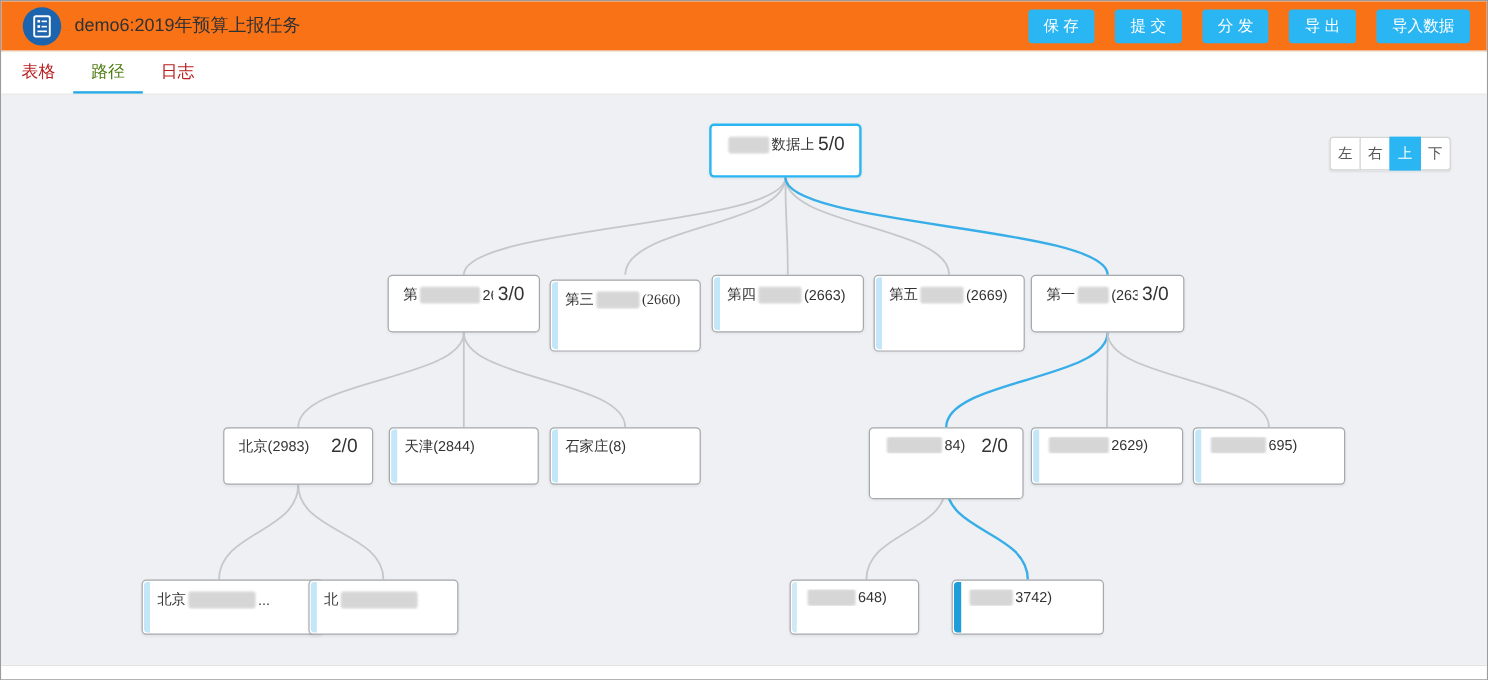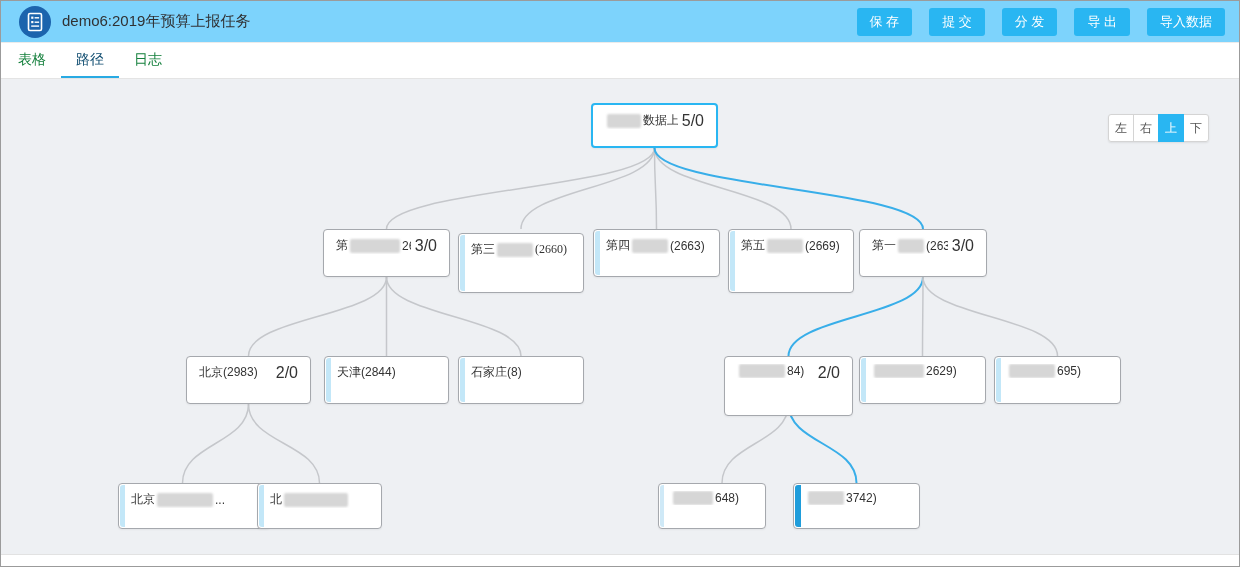--- a/index.html
+++ b/index.html
@@ -1,30 +1,30 @@
 <!DOCTYPE html>
 <html><head>
 <meta charset="utf-8">
 <style>
   * { margin:0; padding:0; box-sizing:border-box; }
   html,body { background:#fff; }
   body { font-family:"Liberation Sans","DejaVu Sans",sans-serif; }
   .page { width:1240px; height:567px; border:1px solid #9b9b9b; display:flex; flex-direction:column; background:#fff; overflow:hidden; }
 
   
-  .hdr { flex:0 0 42px; display:flex; align-items:center; padding-left:18px; background:#7dd3fc; border-bottom:1px solid #ebebeb; }
+  .hdr { flex:0 0 42px; display:flex; align-items:center; padding-left:18px; background:#f97316; border-bottom:1px solid #ebebeb; }
   .logo { width:32px; height:32px; border-radius:50%; background:#1c64ad; display:flex; align-items:center; justify-content:center; flex:none; }
   .hdr-title { margin-left:11px; font-size:15px; color:#303133; }
   .hdr-actions { margin-left:auto; margin-right:14px; display:flex; gap:17px; }
   .btn { height:28px; padding:0 13px; background:#29b6f2; color:#fff; border:none; border-radius:3px; font-size:13px; cursor:pointer; font-family:inherit; white-space:nowrap; }
 
   
   .tabbar { flex:0 0 36px; display:flex; padding-left:2px; background:#fff; border-bottom:1px solid #e4e4e4; }
-  .tab { padding:0 15px; line-height:33px; font-size:14px; color:#15803d; border-bottom:2px solid transparent; cursor:pointer; }
-  .tab.active { color:#0c4a6e; border-bottom-color:#29aae3; }
+  .tab { padding:0 15px; line-height:33px; font-size:14px; color:#b91c1c; border-bottom:2px solid transparent; cursor:pointer; }
+  .tab.active { color:#4d7c0f; border-bottom-color:#29aae3; }
 
   
   .canvas { flex:0 0 475px; position:relative; background:#eef0f3; overflow:hidden; }
   #edges-svg { position:absolute; left:0; top:0; }
 
   .node { position:absolute; background:#fff; border:1px solid #a5a8ad; border-radius:4px; box-shadow:0 1px 2px rgba(0,0,0,.05); cursor:pointer; }
   .node-root { border:2px solid #29b6f2; }
   .stripe { position:absolute; left:1px; top:1px; bottom:1px; width:5px; background:#c3e7f8; border-radius:3px 0 0 3px; }
   .stripe-thin { width:4px; background:#cfe9f7; }
   .stripe-strong { width:6px; background:#1f9ddb; }

